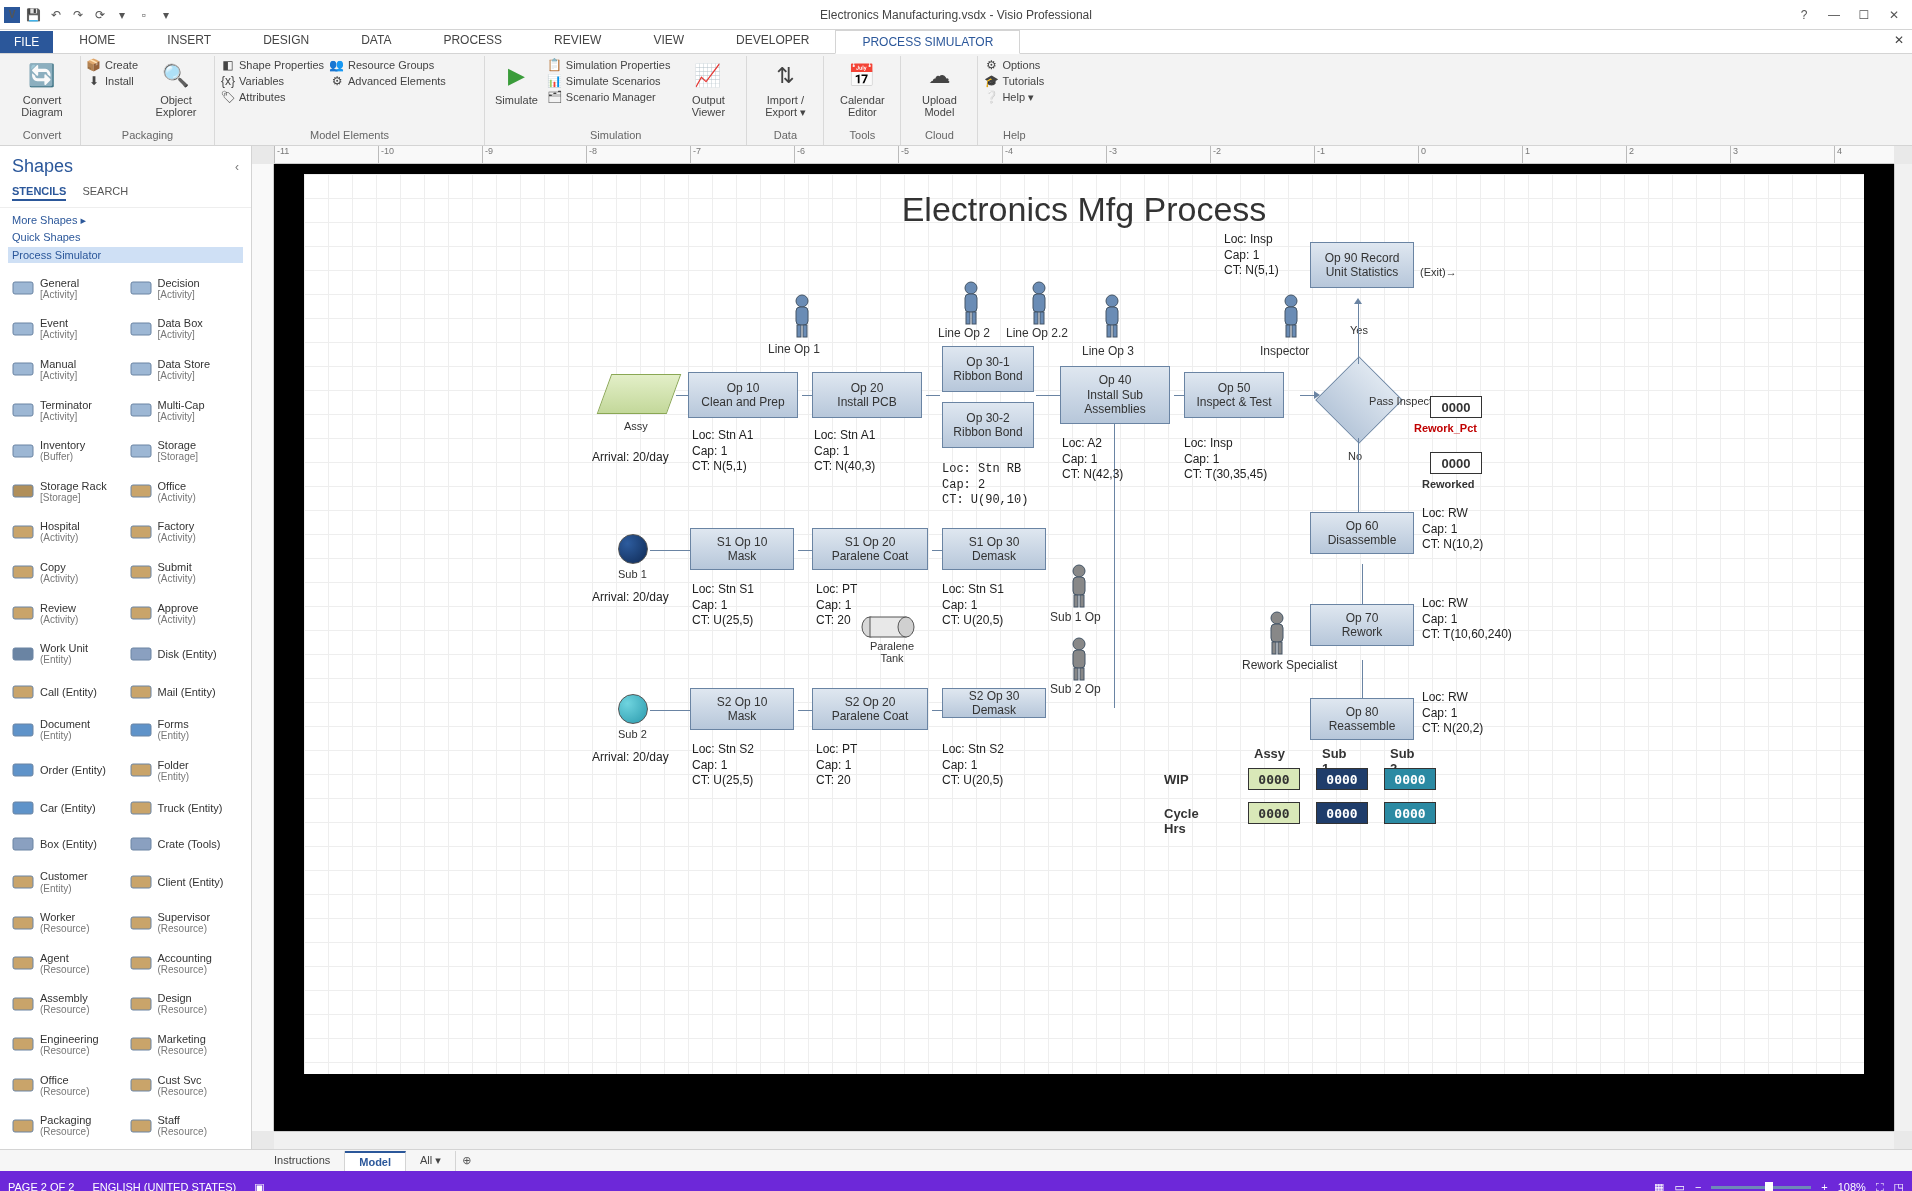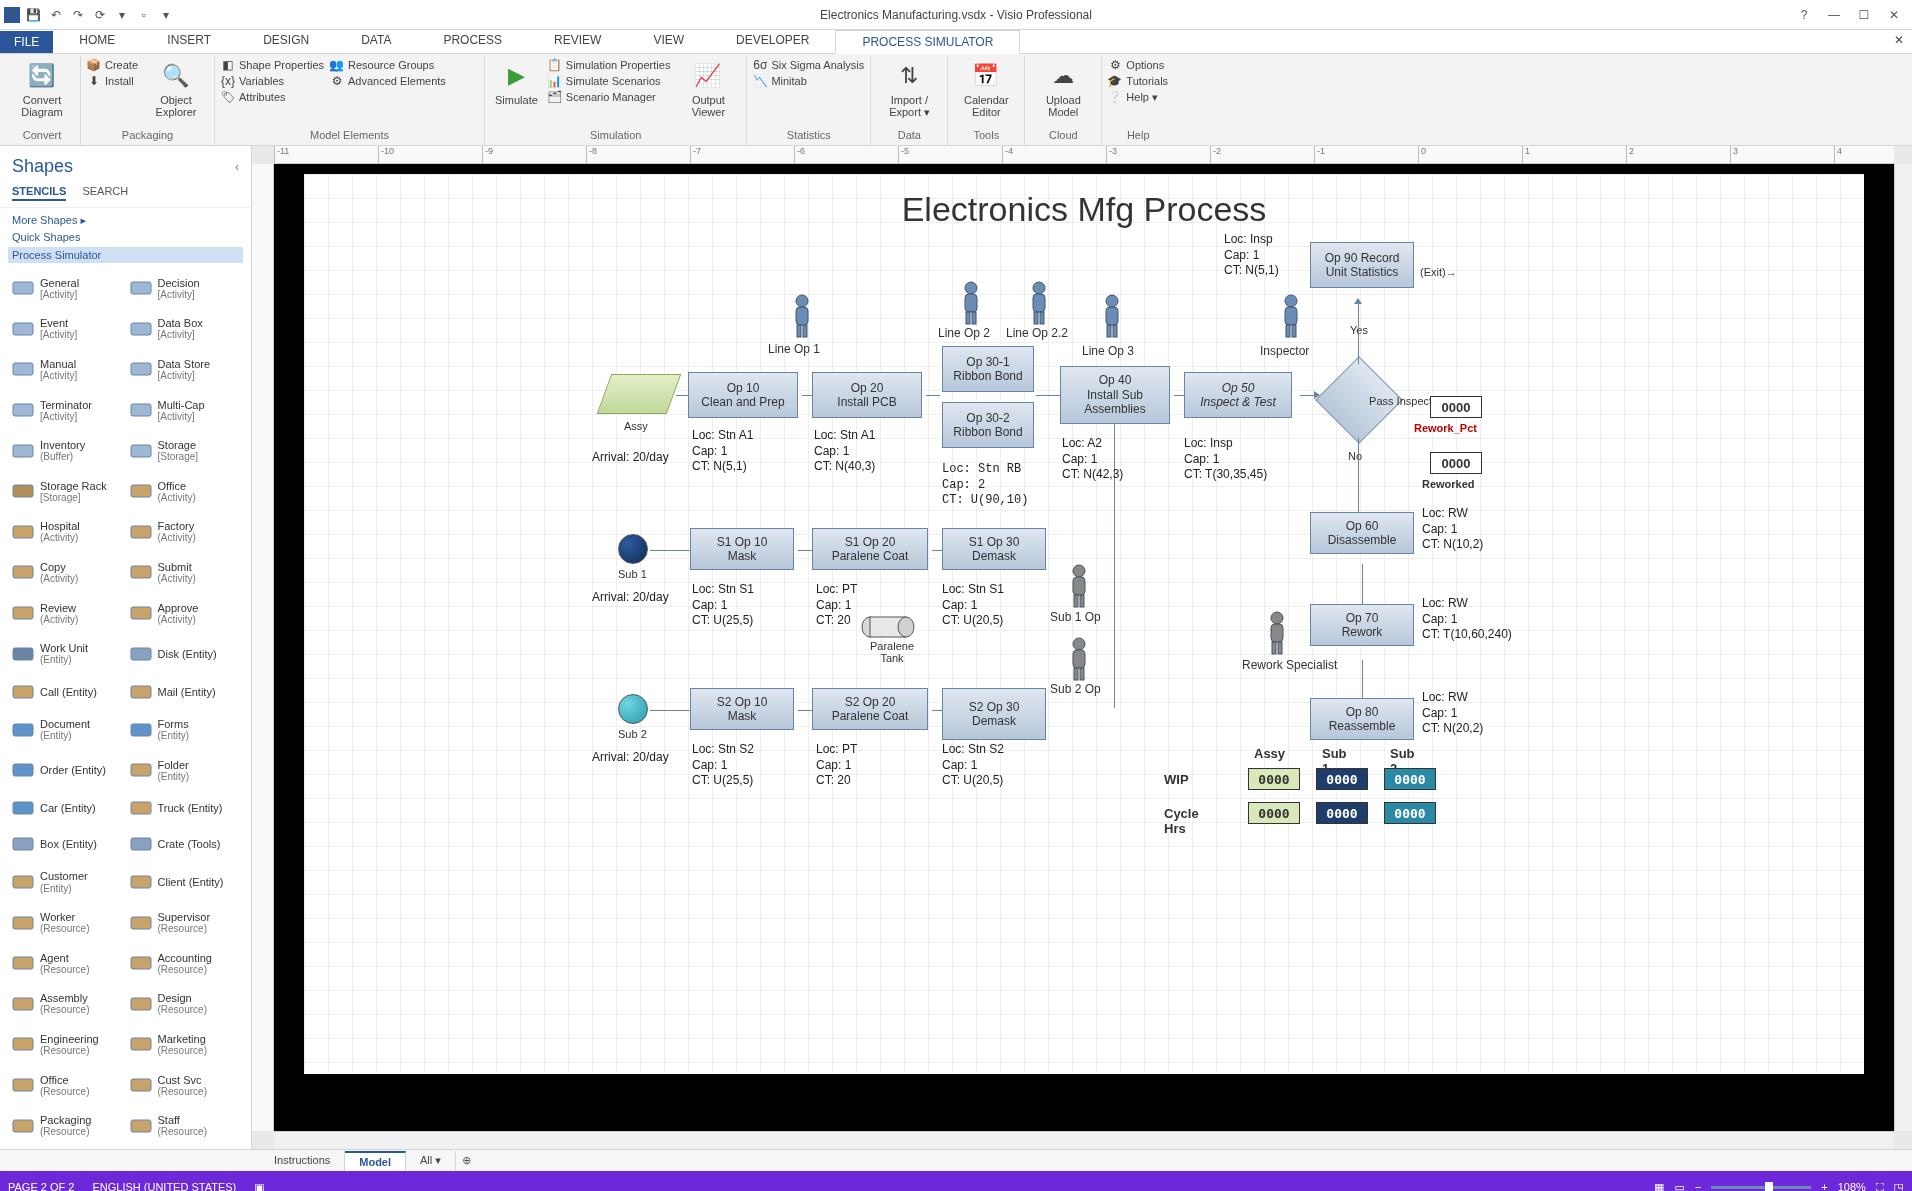--- a/index.html
+++ b/index.html
@@ -226,35 +226,20 @@
           </div>
       </div>
       <div class="big-btn">
           <div class="ico">📈</div>
           <div>Output Viewer</div>
         </div>
     </div>
     <div class="rgroup-label">Simulation</div>
   </div>
 
-  <div class="rgroup">
-    <div class="rgroup-items">
-      <div class="small-list">
-        <div class="small-btn">
-            <span class="ico">6σ</span>
-            <span>Six Sigma Analysis</span>
-          </div>
-        <div class="small-btn">
-            <span class="ico">📉</span>
-            <span>Minitab</span>
-          </div>
-      </div>
-    </div>
-    <div class="rgroup-label">Statistics</div>
-  </div>
 
   <div class="rgroup">
     <div class="rgroup-items">
         <div class="big-btn">
           <div class="ico">⇅</div>
           <div>Import / Export ▾</div>
         </div>
       </div>
     <div class="rgroup-label">Data</div>
   </div>
@@ -782,21 +767,21 @@
           </div>
           <div class="node" style="left: 638px; top: 172px; width: 92px; height: 46px;">
             <div class="node-txt">Op 30-1<br>Ribbon Bond</div>
           </div>
           <div class="node" style="left: 638px; top: 228px; width: 92px; height: 46px;">
             <div class="node-txt">Op 30-2<br>Ribbon Bond</div>
           </div>
           <div class="node" style="left: 756px; top: 192px; width: 110px; height: 58px;">
             <div class="node-txt">Op 40<br>Install Sub Assemblies</div>
           </div>
-          <div class="node" style="left: 880px; top: 198px; width: 108px; height: 46px; font-style: italic;">
+          <div class="node" style="left: 880px; top: 198px; width: 100px; height: 46px;">
             <div class="node-txt">Op 50<br>Inspect &amp; Test</div>
           </div>
           <div class="node" style="left: 1006px; top: 68px; width: 104px; height: 46px;">
             <div class="node-txt">Op 90 Record Unit Statistics</div>
           </div>
           <div class="node" style="left: 1006px; top: 338px; width: 104px; height: 42px;">
             <div class="node-txt">Op 60<br>Disassemble</div>
           </div>
           <div class="node" style="left: 1006px; top: 430px; width: 104px; height: 42px;">
             <div class="node-txt">Op 70<br>Rework</div>
@@ -812,21 +797,21 @@
           </div>
           <div class="node" style="left: 638px; top: 354px; width: 104px; height: 42px;">
             <div class="node-txt">S1 Op 30<br>Demask</div>
           </div>
           <div class="node" style="left: 386px; top: 514px; width: 104px; height: 42px;">
             <div class="node-txt">S2 Op 10<br>Mask</div>
           </div>
           <div class="node" style="left: 508px; top: 514px; width: 116px; height: 42px;">
             <div class="node-txt">S2 Op 20<br>Paralene Coat</div>
           </div>
-          <div class="node" style="left: 638px; top: 514px; width: 104px; height: 52px;">
+          <div class="node" style="left: 638px; top: 514px; width: 104px; height: 30px;">
             <div class="node-txt">S2 Op 30<br>Demask</div>
           </div>
           <div class="info" style="left: 388px; top: 254px;">Loc: Stn A1<br>Cap: 1<br>CT: N(5,1)</div>
           <div class="info" style="left: 510px; top: 254px;">Loc: Stn A1<br>Cap: 1<br>CT: N(40,3)</div>
           <div class="info" style="left: 638px; top: 288px; font-family: Liberation Mono, monospace;">Loc: Stn RB<br>Cap: 2<br>CT: U(90,10)</div>
           <div class="info" style="left: 758px; top: 262px;">Loc: A2<br>Cap: 1<br>CT: N(42,3)</div>
           <div class="info" style="left: 880px; top: 262px;">Loc: Insp<br>Cap: 1<br>CT: T(30,35,45)</div>
           <div class="info" style="left: 920px; top: 58px;">Loc: Insp<br>Cap: 1<br>CT: N(5,1)</div>
           <div class="info" style="left: 1118px; top: 332px;">Loc: RW<br>Cap: 1<br>CT: N(10,2)</div>
           <div class="info" style="left: 1118px; top: 422px;">Loc: RW<br>Cap: 1<br>CT: T(10,60,240)</div>

